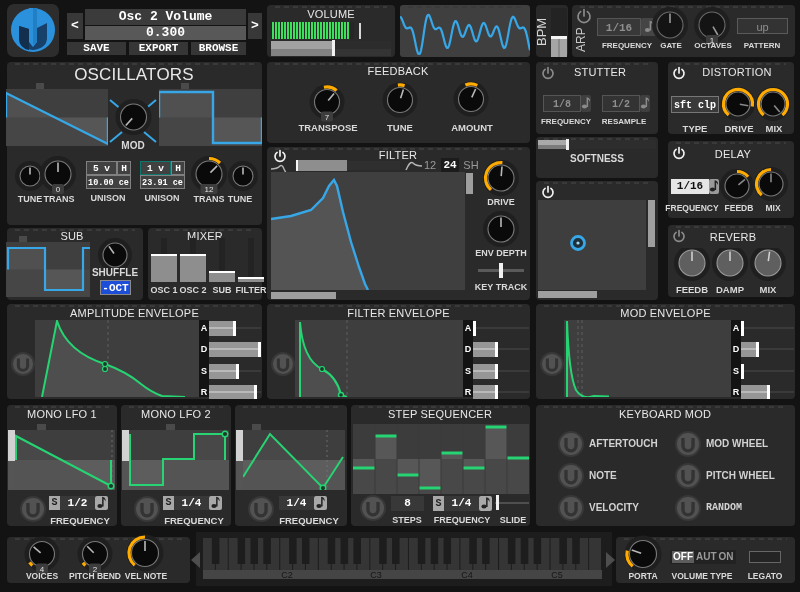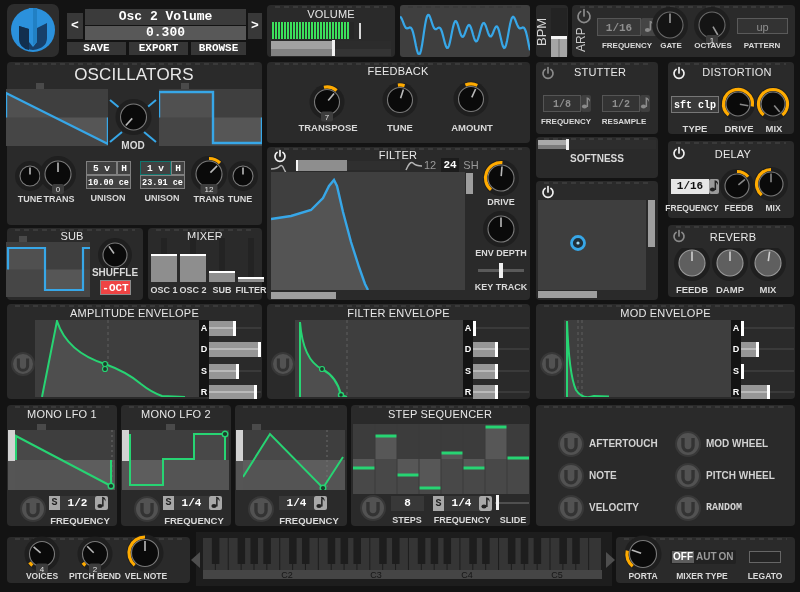--- a/index.html
+++ b/index.html
@@ -179,21 +179,21 @@
 <polygon points="39,27.5 77,27.5 77,48 39,48" fill="#ffffff" opacity="0.09"></polygon>
 <polyline points="2,27.5 2,6 39,6 39,48 77,48 77,6 84,6" fill="none" stroke="#37a7e8" stroke-width="2.2"></polyline>
     </svg>
 <div style="position:absolute;left:19px;top:236px;width:8px;height:6px;background:#4a4a4a;border-radius:0px"></div>
 <svg style="position:absolute;left:95px;top:238px" width="40" height="36">
       <circle cx="20" cy="17" r="17" fill="#1f1f1f"></circle>
       <circle cx="20" cy="17" r="12" fill="#0a0a0a" stroke="#7a7a7a" stroke-width="1.1"></circle>
       <line x1="19.0" y1="15.5" x2="14.0" y2="8.4" stroke="#b9b9b9" stroke-width="1.6"></line>
     </svg>
 <div class="lb" style="left:45px;top:267px;width:140px;font-size:10px;color:#dadada">SHUFFLE</div>
-<div class="mn" style="left:100px;top:280px;width:31px;height:15px;background:#ef4444;color:#fff;font-size:11px;font-weight:bold;line-height:15px;border:1px solid #8a8a8a">-OCT</div>
+<div class="mn" style="left:100px;top:280px;width:31px;height:15px;background:#1d4ed8;color:#fff;font-size:11px;font-weight:bold;line-height:15px;border:1px solid #8a8a8a">-OCT</div>
 <div class="p" style="left:148px;top:228px;width:114px;height:72px;background:#2a2a2a;border-radius:4px"></div>
 <div style="position:absolute;left:156px;top:229px;width:98px;height:2px;background:repeating-linear-gradient(90deg,#3a3a3a 0 5px,transparent 5px 9px)"></div>
 <div class="tt" style="left:85px;top:230px;width:240px;font-size:11px;color:#e8e8e8">MIXER</div>
 <div style="position:absolute;left:161px;top:238px;width:6px;height:16px;background:#232323;border-radius:0px"></div>
 <div style="position:absolute;left:151px;top:254px;width:26px;height:28px;background:#8e8e8e;border-radius:0px"></div>
 <div style="position:absolute;left:151px;top:254px;width:26px;height:2px;background:#ffffff;border-radius:0px"></div>
 <div class="lb" style="left:94px;top:285px;width:140px;font-size:9px;color:#dadada">OSC 1</div>
 <div style="position:absolute;left:190px;top:238px;width:6px;height:16px;background:#232323;border-radius:0px"></div>
 <div style="position:absolute;left:180px;top:254px;width:26px;height:28px;background:#8e8e8e;border-radius:0px"></div>
 <div style="position:absolute;left:180px;top:254px;width:26px;height:2px;background:#ffffff;border-radius:0px"></div>
@@ -617,20 +617,21 @@
       <ellipse cx="5.0" cy="10.5" rx="2.6" ry="2.1" fill="#222"></ellipse>
       <rect x="7.1" y="3.0" width="1.5" height="8" fill="#222"></rect>
       <path d="M 7.1 3.0 q 3 0.5 3.4 3 l 0 -2.2 q -0.6 -2.2 -3.4 -2.6 z" fill="#222"></path>
     </svg>
 <div class="lb" style="left:392px;top:515px;width:140px;font-size:9px;color:#dadada">FREQUENCY</div>
 <div style="position:absolute;left:495px;top:502px;width:34px;height:2px;background:#4f4f4f;border-radius:0px"></div>
 <div style="position:absolute;left:496px;top:495px;width:3px;height:15px;background:#f0f0f0;border-radius:0px"></div>
 <div class="lb" style="left:443px;top:515px;width:140px;font-size:9px;color:#dadada">SLIDE</div>
 <div class="p" style="left:536px;top:405px;width:259px;height:121px;background:#2a2a2a;border-radius:4px"></div>
 <div style="position:absolute;left:544px;top:406px;width:243px;height:2px;background:repeating-linear-gradient(90deg,#3a3a3a 0 5px,transparent 5px 9px)"></div>
+<div class="tt" style="left:545px;top:408px;width:240px;font-size:11px;color:#e8e8e8">KEYBOARD MOD</div>
 <svg style="position:absolute;left:557px;top:430px" width="28" height="28">
       <circle cx="14" cy="14" r="12" fill="#525252" stroke="#383838" stroke-width="2"></circle>
       <path d="M 8.96 8.0 L 8.96 15.8 A 5.04 5.04 0 0 0 19.04 15.8 L 19.04 8.0" fill="none" stroke="#333" stroke-width="3.3600000000000003"></path>
     </svg>
 <div style="position:absolute;left:589px;top:438px;font-size:10px;font-weight:bold;color:#d2d2d2;font-family:Liberation Sans">AFTERTOUCH</div>
 <svg style="position:absolute;left:674px;top:430px" width="28" height="28">
       <circle cx="14" cy="14" r="12" fill="#525252" stroke="#383838" stroke-width="2"></circle>
       <path d="M 8.96 8.0 L 8.96 15.8 A 5.04 5.04 0 0 0 19.04 15.8 L 19.04 8.0" fill="none" stroke="#333" stroke-width="3.3600000000000003"></path>
     </svg>
 <div style="position:absolute;left:706px;top:438px;font-size:10px;font-weight:bold;color:#d2d2d2;font-family:Liberation Sans">MOD WHEEL</div>
@@ -753,15 +754,15 @@
       <circle cx="23" cy="20" r="18.5" fill="#1f1f1f"></circle>
       <path d="M 12.7 32.3 A 16.0 16.0 0 0 1 7.3 16.7" stroke="#ffab00" stroke-width="3.2" fill="none" stroke-linecap="butt"></path>
       <circle cx="23" cy="20" r="13.5" fill="#0a0a0a" stroke="#7a7a7a" stroke-width="1.1"></circle>
       <line x1="21.1" y1="19.3" x2="11.7" y2="15.9" stroke="#b9b9b9" stroke-width="1.6"></line>
     </svg>
 <div class="lb" style="left:573px;top:571px;width:140px;font-size:8.5px;color:#dadada">PORTA</div>
 <div style="position:absolute;left:670px;top:550px;width:66px;height:14px;background:#222222;border-radius:2px"></div>
 <div class="lb" style="left:672px;top:551px;width:22px;height:12px;line-height:12px;background:#5d5d5d;color:#fff;font-size:10px">OFF</div>
 <div class="lb" style="left:696px;top:551px;width:20px;height:12px;line-height:12px;color:#9a9a9a;font-size:10px">AUT</div>
 <div class="lb" style="left:718px;top:551px;width:16px;height:12px;line-height:12px;color:#9a9a9a;font-size:10px">ON</div>
-<div class="lb" style="left:632px;top:571px;width:140px;font-size:8.5px;color:#dadada">MIXER TYPE</div>
+<div class="lb" style="left:632px;top:571px;width:140px;font-size:8.5px;color:#dadada">VOLUME TYPE</div>
 <div class="mn" style="left:749px;top:551px;width:32px;height:12px;background:#242424;color:#fff;font-size:12px;font-weight:bold;line-height:12px;border:1px solid #666"></div>
 <div class="lb" style="left:695px;top:571px;width:140px;font-size:8.5px;color:#dadada">LEGATO</div>
 </div>
 </body></html>

